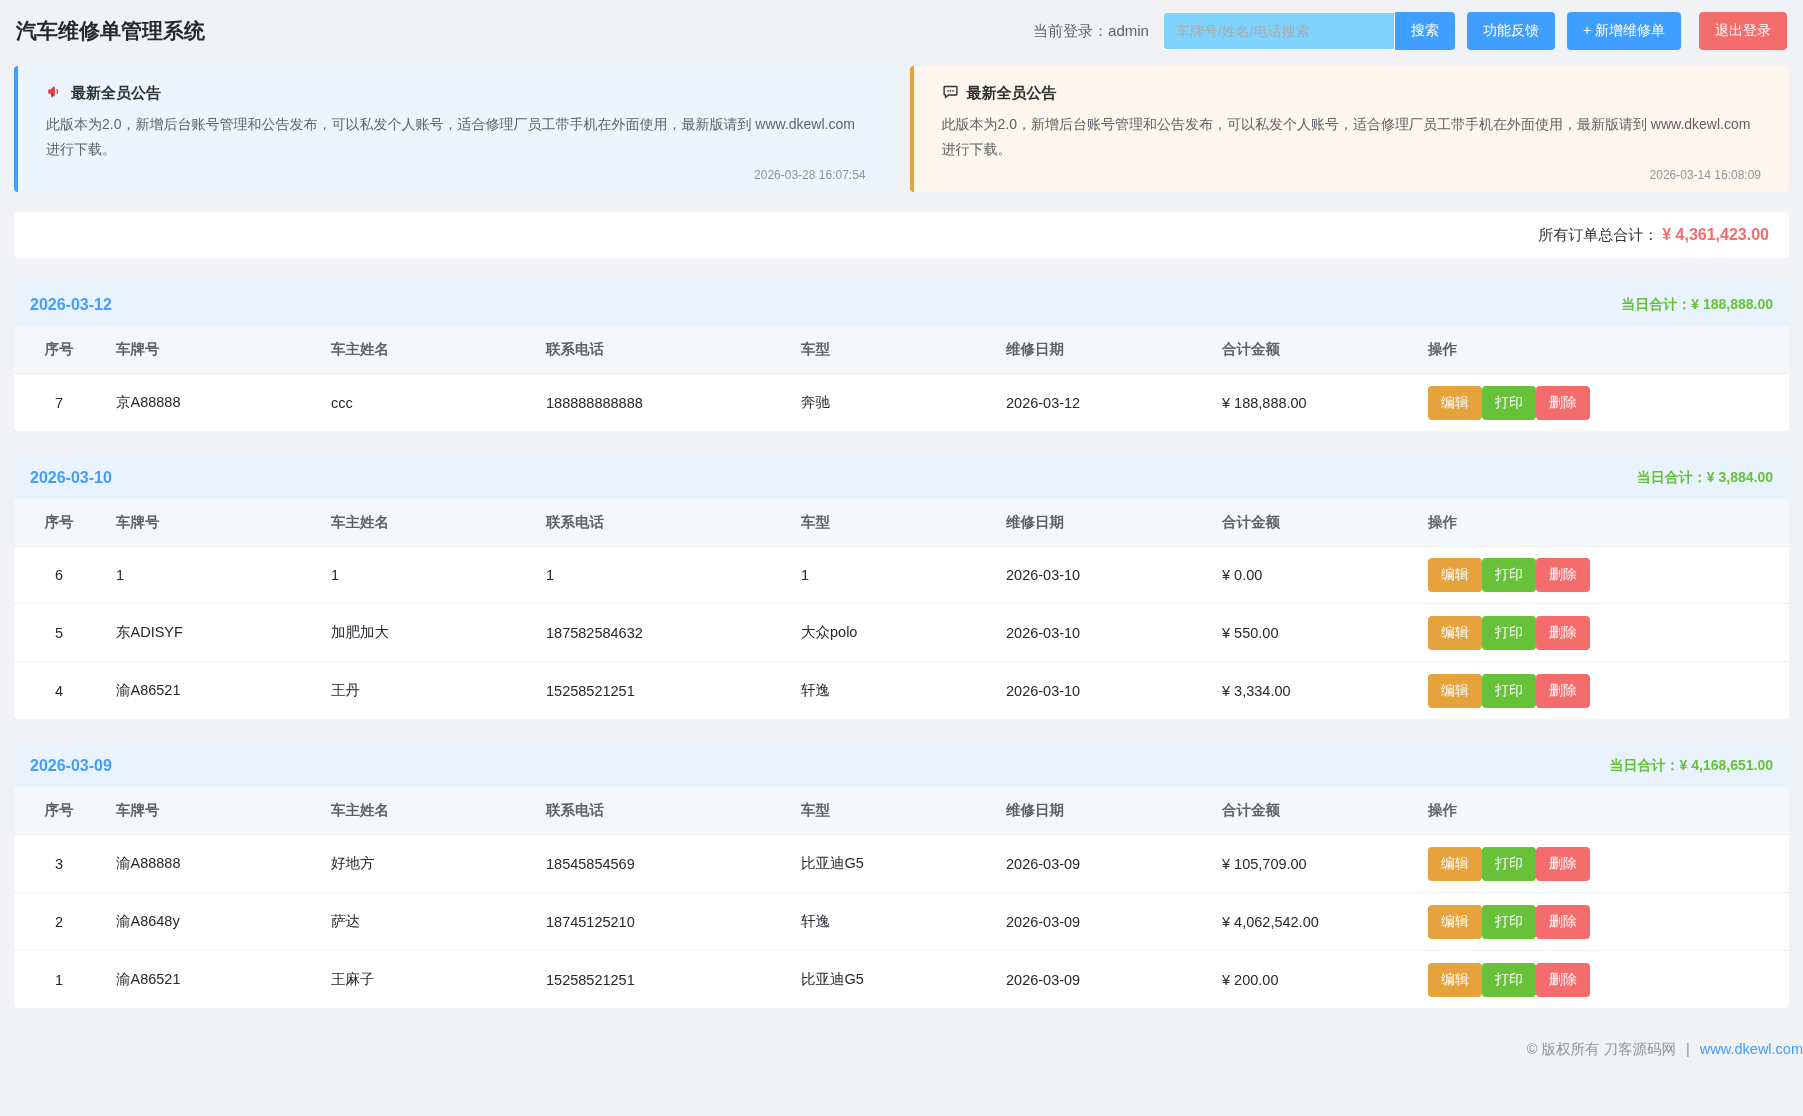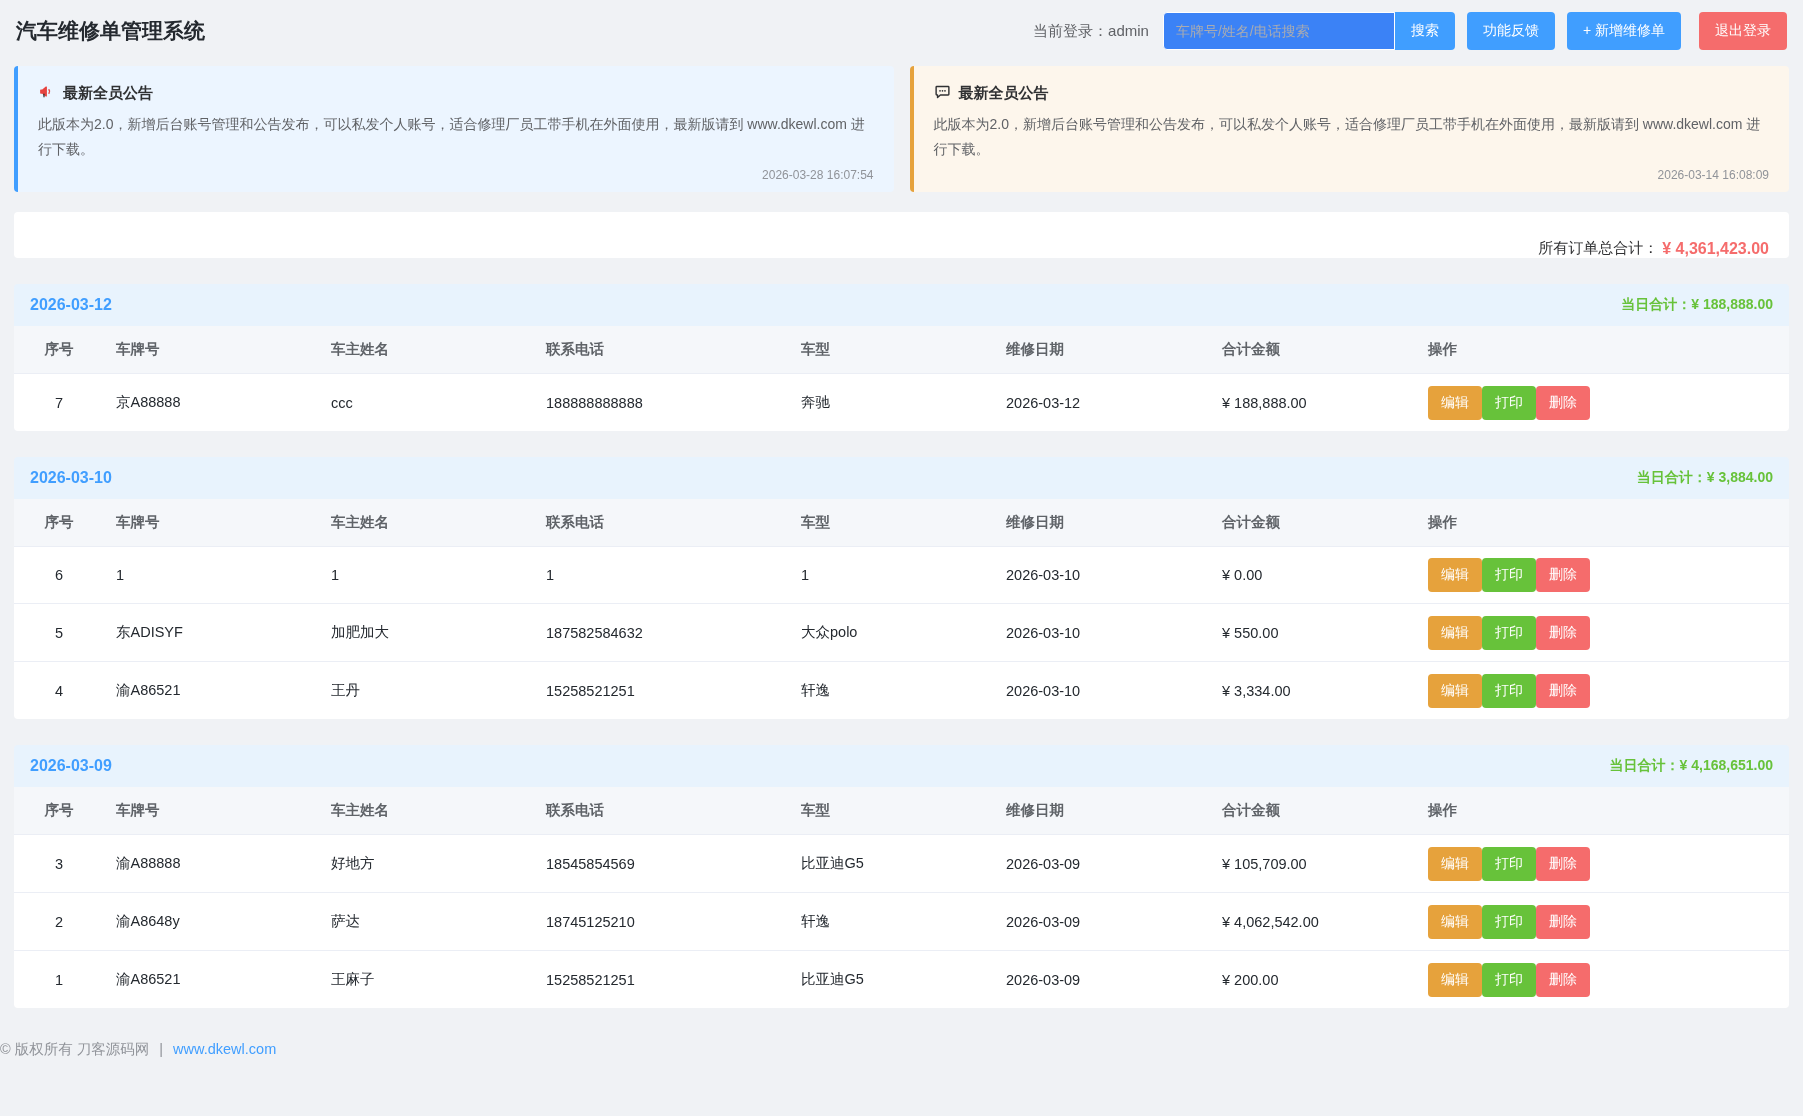--- a/index.html
+++ b/index.html
@@ -13,48 +13,48 @@
   
   .topbar {
     height:62px; display:flex; align-items:center;
     justify-content:space-between; padding:0 16px;
   }
   .app-title { font-size:21px; font-weight:bold; color:#24292f; }
   .controls { display:flex; align-items:center; }
   .login-text { color:#606266; font-size:15px; margin-right:14px; }
   .search-group { display:flex; }
   .search-input {
-    width:232px; height:38px; border:1px solid #fff; background:#3b82f6;
+    width:232px; height:38px; border:1px solid #fff; background:#7dd3fc;
     border-radius:4px 0 0 4px; padding:0 12px; font-size:14px; color:#303133; outline:none;
   }
   .search-input::placeholder { color:#a8abb2; }
   .btn {
     height:38px; border:none; border-radius:4px; color:#fff;
     font-size:14px; padding:0 16px; cursor:pointer; white-space:nowrap;
     font-family:inherit;
   }
   .btn-blue { background:#409eff; }
   .btn-red  { background:#f56c6c; }
   .search-btn { border-radius:0 4px 4px 0; }
   .ml { margin-left:12px; }
   .ml-lg { margin-left:18px;font-family:Liberation Serif, serif; }
   
   .notices { display:flex; gap:16px; margin:4px 14px 0; }
-  .notice { flex:1; border-radius:4px; padding:17px 20px 10px; }
+  .notice { flex:1; border-radius:4px; padding:17px 28px 10px; }
   .notice-blue   { background:#ecf5ff; border-left:4px solid #409eff; }
   .notice-orange { background:#fdf6ec; border-left:4px solid #e6a23c; }
   .notice-title { font-weight:bold; font-size:15px; color:#303133;
                   display:flex; align-items:center; gap:8px; }
   .notice-title svg { flex:0 0 auto; }
   .notice-body { margin-top:9px; font-size:14px; color:#606266; line-height:1.75; }
   .notice-time { text-align:right; font-size:12px; color:#909399; margin-top:7px; }
   
   .summary-bar {
     margin:20px 14px 0; background:#fff; border-radius:4px; height:46px;
-    display:flex; align-items:flex-end; justify-content:flex-end;
+    display:flex; align-items:center; justify-content:flex-end;
     padding:0 20px; font-size:15px; color:#303133;
   }
   .summary-amount { color:#f56c6c; font-weight:bold; font-size:16px; margin-left:4px; }
   
   .section { margin:26px 14px 0; }
   .section-strip {
     background:#e8f3fd; border-radius:4px 4px 0 0; height:42px;
     display:flex; align-items:center; justify-content:space-between; padding:0 16px;
   }
   .section-date  { color:#409eff; font-weight:bold; font-size:16px; }
@@ -72,21 +72,21 @@
   .col-seq { text-align:center; }
   td.cell-actions { padding:11px 12px; }
   .action-btn {
     height:34px; padding:0 13px; border:none; border-radius:4px; color:#fff;
     font-size:14px; cursor:pointer; font-family:inherit;
   }
   .a-edit   { background:#e6a23c; }
   .a-print  { background:#67c23a; }
   .a-delete { background:#f56c6c; }
   
-  .footer { text-align:left; color:#909399; font-size:14.5px; padding:32px 0 28px; }
+  .footer { text-align:right; color:#909399; font-size:14.5px; padding:32px 0 28px; }
   .footer a { color:#409eff; text-decoration:none; margin-left:6px; cursor:pointer; }
   .footer .sep { margin-left:6px; color:#909399; }
 </style>
 </head>
 <body>
 
 <div class="topbar">
   <div class="app-title">汽车维修单管理系统</div>
   <div class="controls">
     <span class="login-text">当前登录：admin</span>

